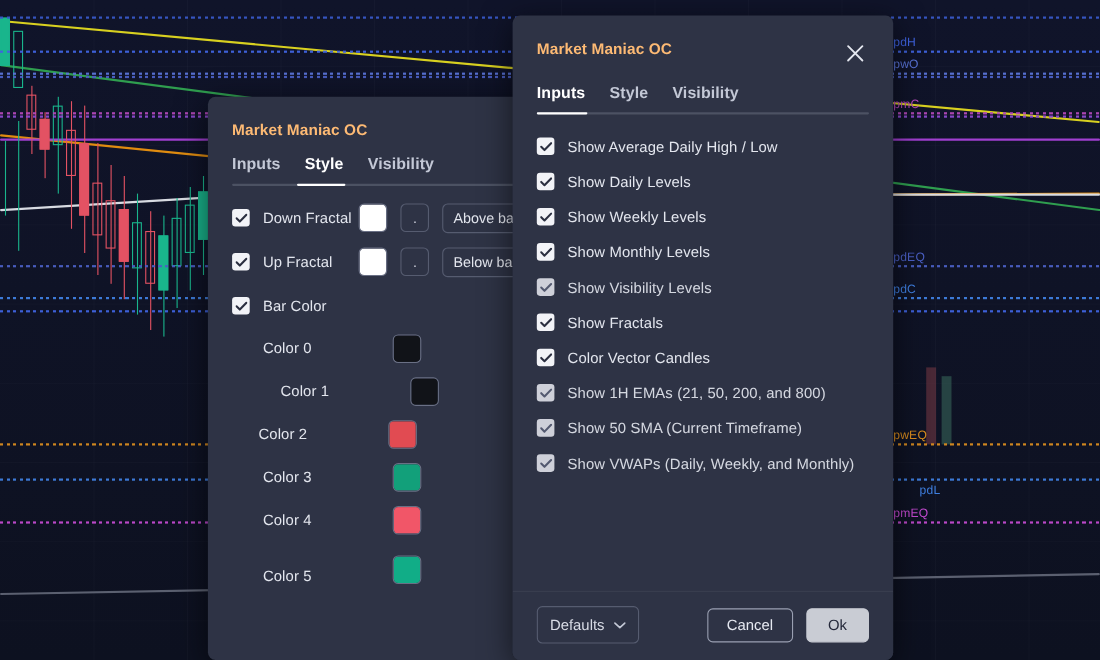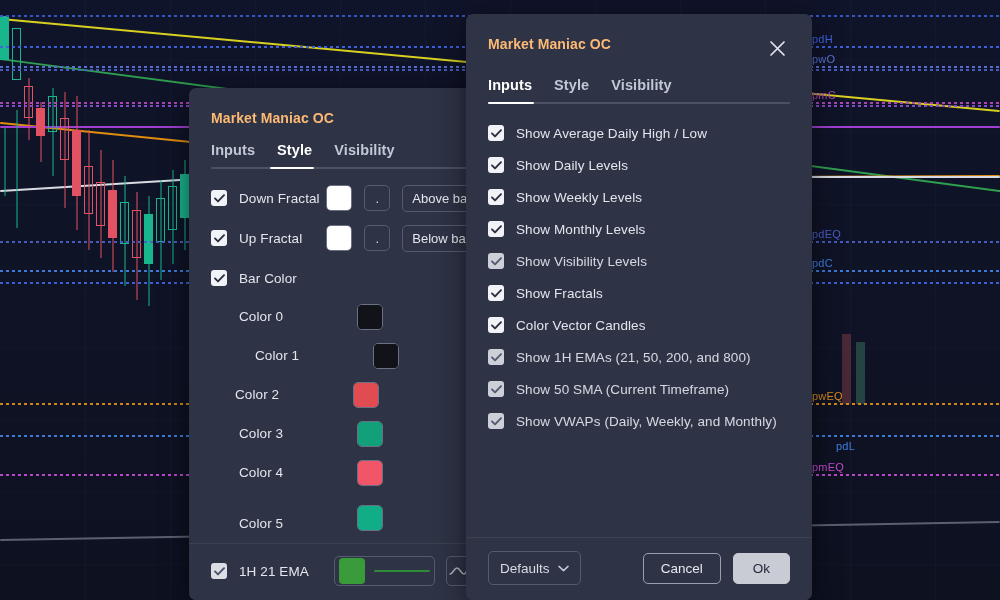--- a/index.html
+++ b/index.html
@@ -624,39 +624,20 @@
           <div class="row" style="height: 39px; align-items: flex-end;">
             <div class="row-label" style="width: 118px; margin-left: 28px;">Color 5</div>
             <div class="swatch">
               <div class="fill" style="background: rgb(17, 173, 135);"></div>
             </div>
           </div>
         </div>
 
     </div>
 
-    <div class="dlg-foot" style="justify-content:flex-start; padding:12px 22px 14px 22px;">
-      <div class="cb dim">
-        <svg width="11" height="9" viewBox="0 0 11 9">
-            <path d="M1 4.4 L4 7.4 L10 1.2" stroke="#4a5068" stroke-width="1.9" fill="none" stroke-linecap="round" stroke-linejoin="round"></path>
-          </svg>
-      </div>
-      <div class="row-label" style="width:124px;">1H 21 EMA</div>
-      <div class="style-ctl">
-        <div class="swatch" style="border:none; border-radius:4px;">
-          <div class="fill" style="background:#3a9b3a;"></div>
-        </div>
-        <div class="line-sample" style="background:#2e8b38;"></div>
-      </div>
-      <div class="icon-btn" style="margin-left:11px;">
-        <svg width="20" height="12" viewBox="0 0 20 12">
-          <path d="M1 9 C4 9 5 3 8 3 C11 3 12 9 15 9 C17 9 18 5 19 4" stroke="#aeb4c4" stroke-width="1.5" fill="none" stroke-linecap="round"></path>
-        </svg>
-      </div>
-    </div>
   </div>
 
   <div class="dialog" id="inputs-dialog" style="left:466px; top:14px; width:346px; height:586px; background:#2e3345;">
 
     <div class="dlg-head">
       <div class="dlg-title">Market Maniac OC</div>
       <div class="close-btn">
         <svg width="17" height="17" viewBox="0 0 17 17">
           <path d="M2 2 L15 15 M15 2 L2 15" stroke="#e3e6ee" stroke-width="1.7" stroke-linecap="round"></path>
         </svg>

